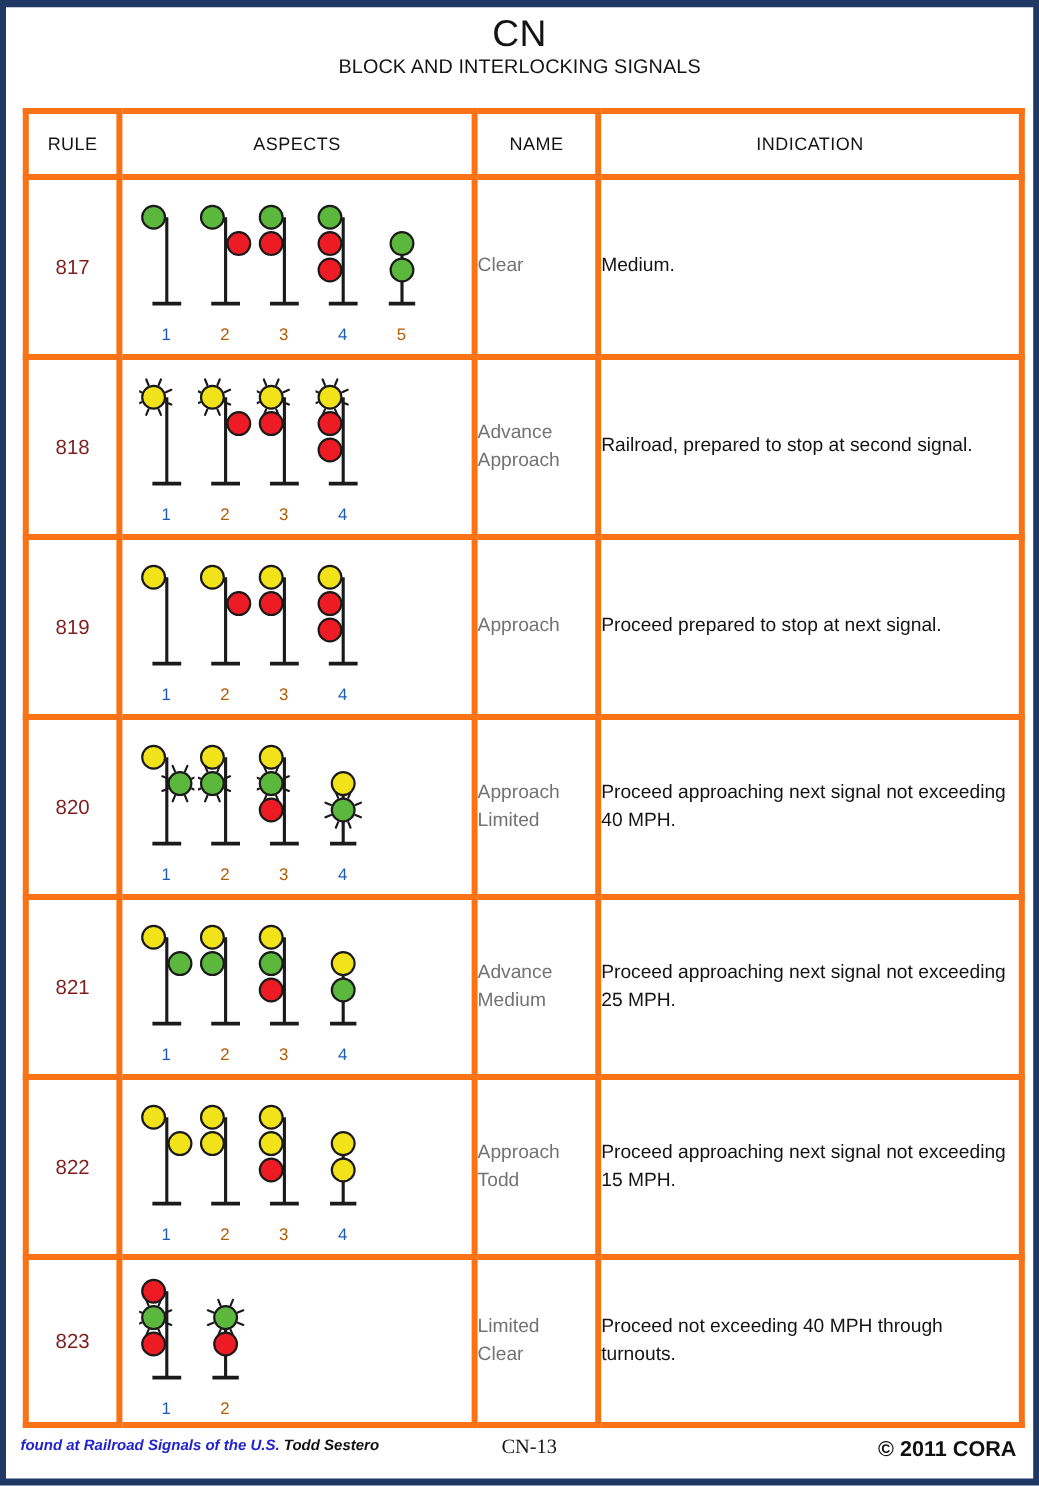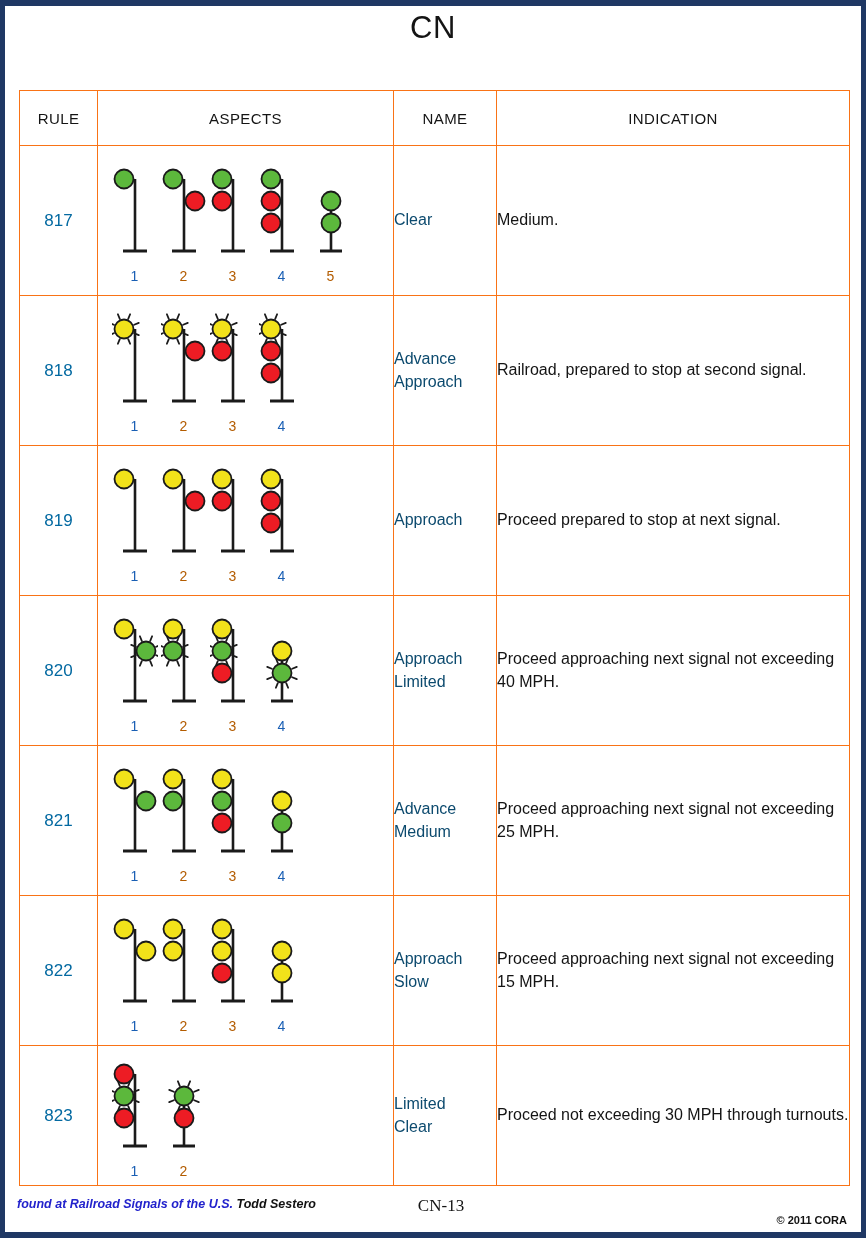--- a/index.html
+++ b/index.html
@@ -51,48 +51,48 @@
     top: 84px;
     width: 830px;
   }
   table.signals {
     width: 830px;
     border-collapse: collapse;
     table-layout: fixed;
   }
   table.signals th,
   table.signals td {
-    border: 1px solid #f97316;
+    border: 5px solid #f97316;
     vertical-align: middle;
     padding: 0;
   }
   col.c-rule      { width: 78px; }
   col.c-aspects   { width: 296px; }
   col.c-name      { width: 103px; }
   col.c-indication{ width: 353px; }
 
   thead th {
     height: 55px;
     font-size: 15px;
     font-weight: 400;
     letter-spacing: 0.4px;
     text-align: center;
     color: #141414;
   }
 
   td.rule {
     text-align: center;
     font-size: 17px;
-    color: #0369a1;
+    color: #7f1d1d;
   }
   td.name {
     padding-left: 13px;
     font-size: 16px;
     line-height: 1.38;
-    color: #0c4a6e;
+    color: #737373;
   }
   td.indication {
     padding-left: 15px;
     padding-right: 10px;
     font-size: 16px;
     line-height: 1.42;
     color: #141414;
   }
   td.aspects { padding: 0; }
 
@@ -140,34 +140,35 @@
   .f-center {
     position: absolute;
     left: 16px; right: 0; top: -1px;
     text-align: center;
     font-family: "Liberation Serif", serif;
     font-size: 17px;
     color: #141414;
   }
   .f-right {
     position: absolute;
-    right: 14px; top: 17px;
-    font-size: 11px;
+    right: 14px; top: 0;
+    font-size: 18px;
     font-weight: bold;
     color: #111111;
     white-space: nowrap;
   }
 </style>
 </head>
 <body>
 
 <div id="page">
 
   <div class="titlewrap">
     <div class="title-main">CN</div>
+    <div class="title-sub">BLOCK AND INTERLOCKING SIGNALS</div>
   </div>
 
   <div class="tablewrap">
     <table class="signals">
       <colgroup>
         <col class="c-rule">
           <col class="c-aspects">
           <col class="c-name">
           <col class="c-indication">
       </colgroup>
@@ -531,21 +532,21 @@
                       <line x1="12" y1="94" x2="34" y2="94" stroke="#1a1a1a" stroke-width="3"></line>
                       <circle cx="23" cy="44" r="9.5" fill="#f2e21a" stroke="#1a1a1a" stroke-width="1.8"></circle>
                       <circle cx="23" cy="66" r="9.5" fill="#f2e21a" stroke="#1a1a1a" stroke-width="1.8"></circle>
                     </svg></div>
                   <div class="numlabel">4</div>
                 </div>
               </div>
             </td>
             <td class="name">
               <div>Approach</div>
-              <div>Slow</div>
+              <div>Todd</div>
             </td>
             <td class="indication">Proceed approaching next signal not exceeding 15 MPH.</td>
           </tr>
           <tr style="height: 140px;">
             <td class="rule">823</td>
             <td class="aspects">
               <div class="mastrow">
                 <div class="mastcell">
                   <div class="svgholder"><svg width="46" height="108" viewBox="0 0 46 108">
                       <line x1="23" y1="22" x2="23" y2="94" stroke="#1a1a1a" stroke-width="2.6"></line>
@@ -580,21 +581,21 @@
                       <circle cx="23" cy="66" r="9.5" fill="#ed1c24" stroke="#1a1a1a" stroke-width="1.8"></circle>
                     </svg></div>
                   <div class="numlabel orange">2</div>
                 </div>
               </div>
             </td>
             <td class="name">
               <div>Limited</div>
               <div>Clear</div>
             </td>
-            <td class="indication">Proceed not exceeding 30 MPH through turnouts.</td>
+            <td class="indication">Proceed not exceeding 40 MPH through turnouts.</td>
           </tr>
         </tbody>
     </table>
   </div>
 
   <div class="footer">
     <div class="f-left">
       <span class="blue">found at Railroad Signals of the U.S.</span>
       <span class="black">Todd Sestero</span>
     </div>

